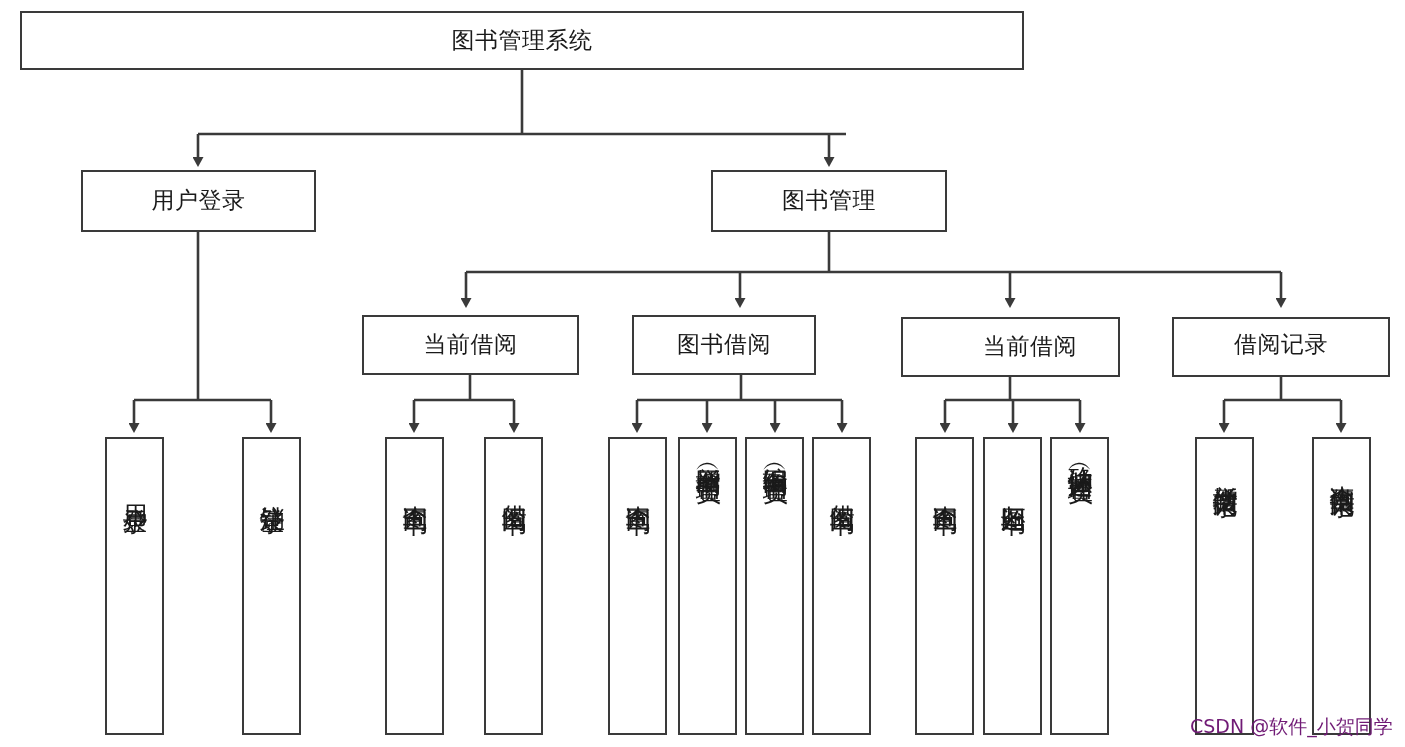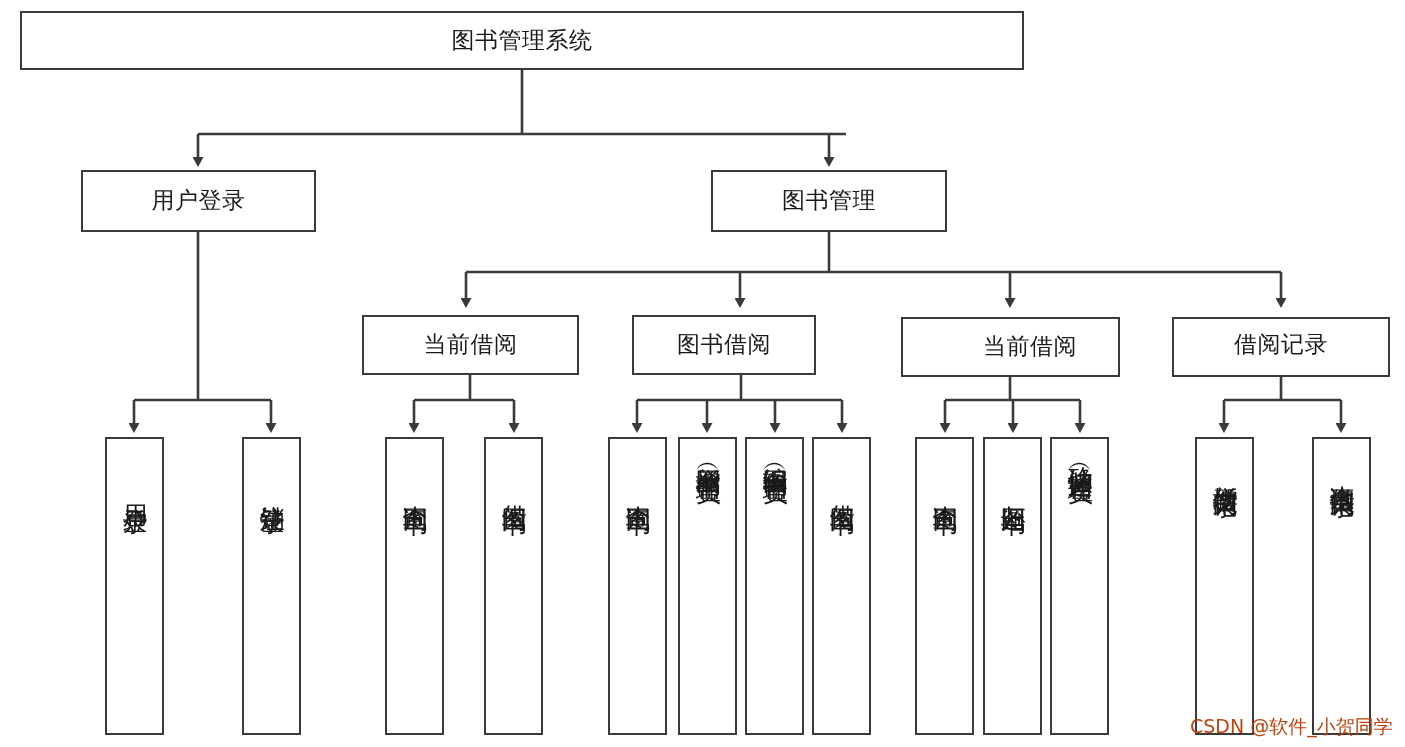--- a/index.html
+++ b/index.html
@@ -66,21 +66,21 @@
     margin-top: 22px;
   }
   .node.vert.top .lbl {
     margin-top: 4px;
   }
   #watermark {
     position: absolute;
     left: 1190px;
     top: 714px;
     font-size: 19px;
-    color: #c2410c;
+    color: #701a75;
     white-space: nowrap;
     z-index: 5;
     font-family: "DejaVu Sans", "Liberation Sans", sans-serif;
   }
 </style>
 </head>
 <body>
 
 <div id="canvas">
 

